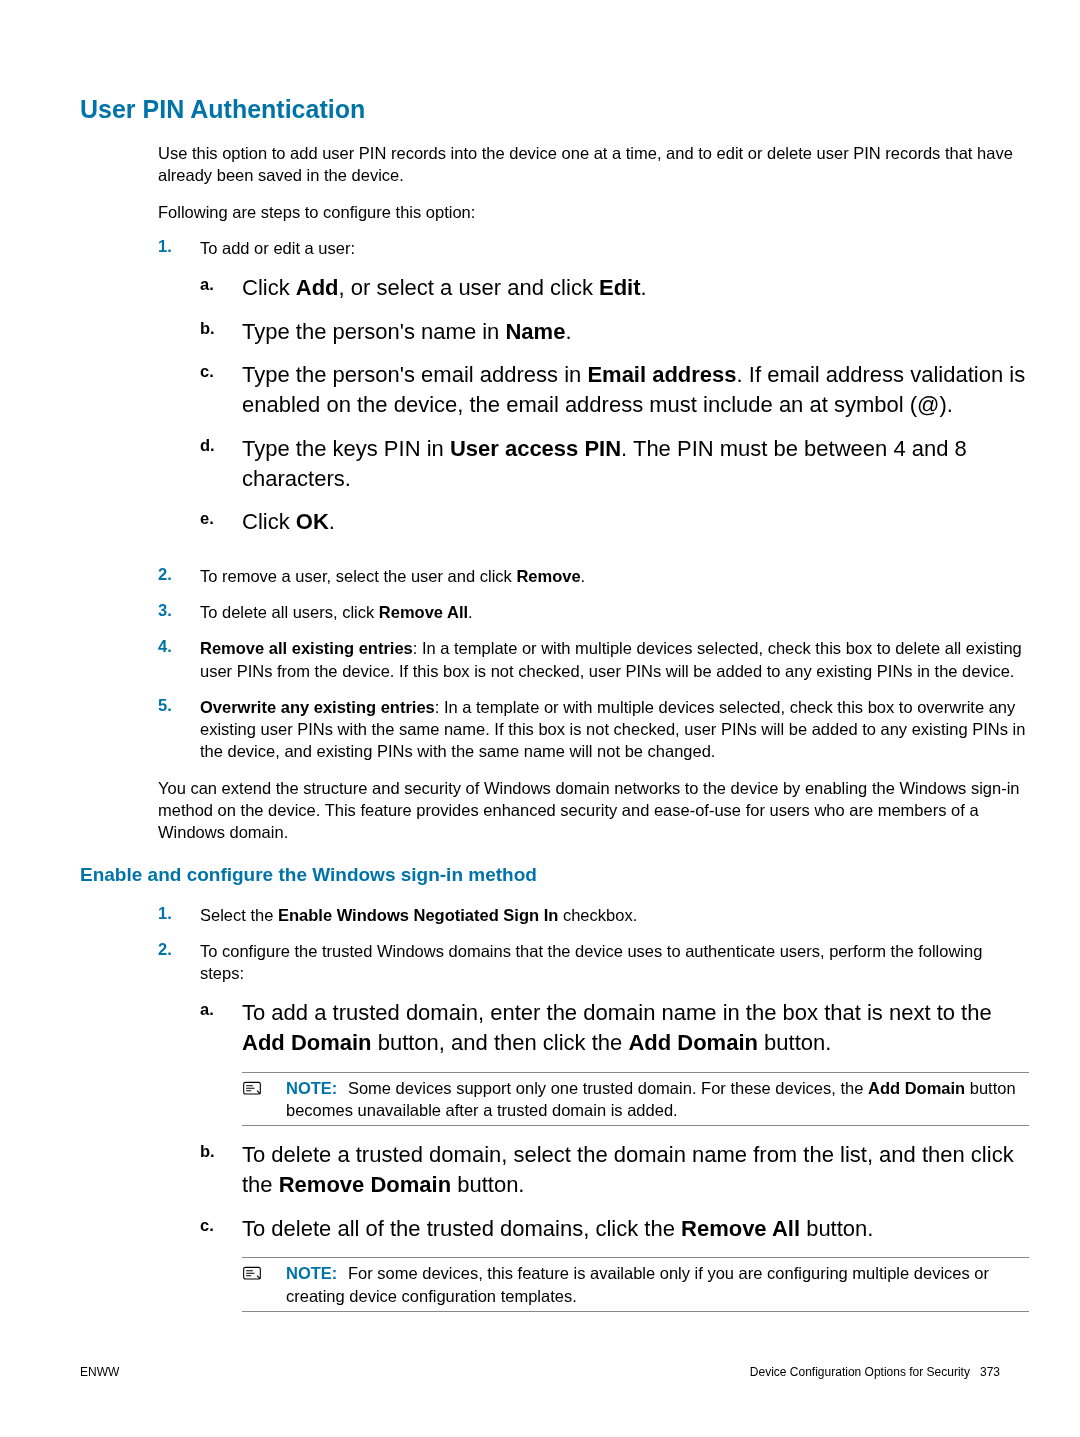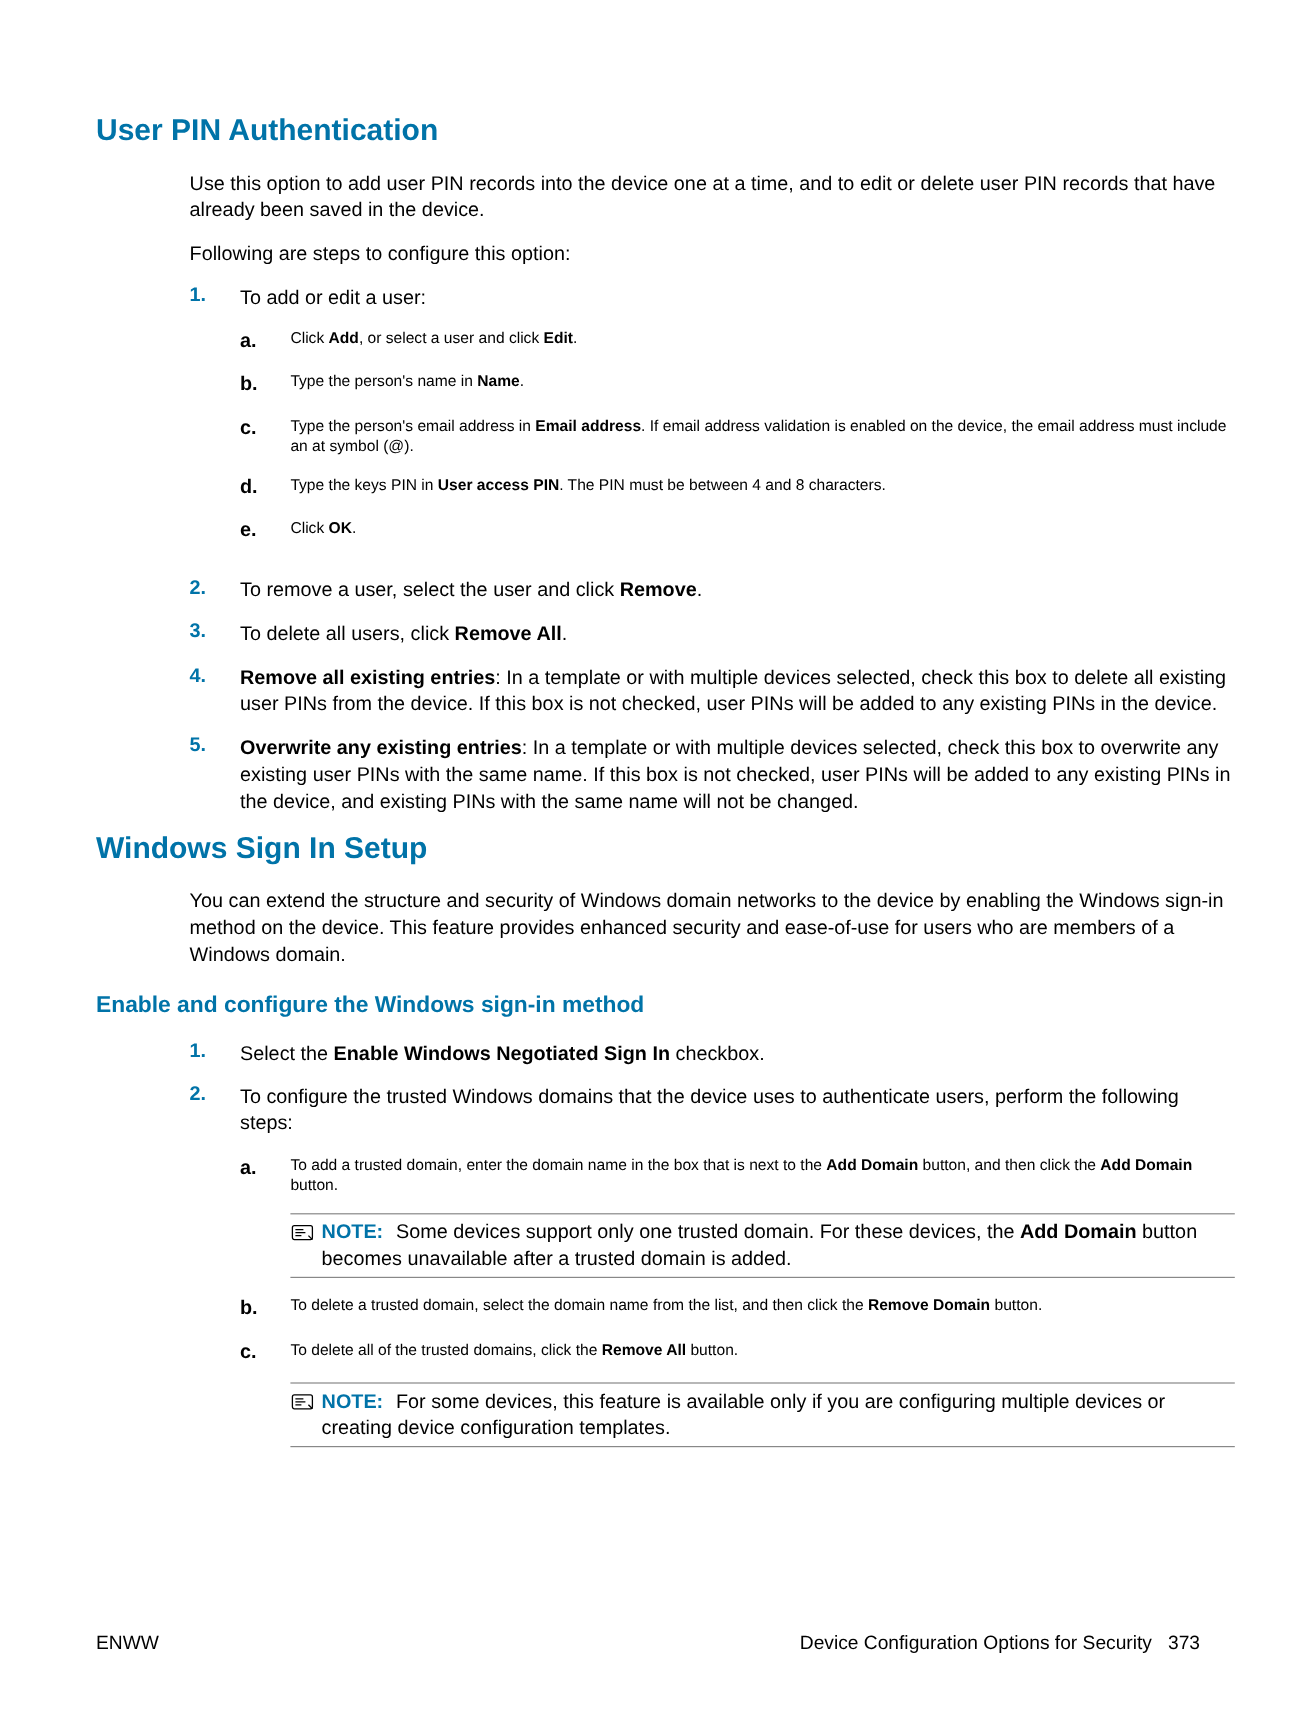--- a/index.html
+++ b/index.html
@@ -63,59 +63,60 @@
     margin-bottom: 14px;
   }
   ol.alphalist > li > .marker {
     font-weight: bold;
     width: 42px;
     flex-shrink: 0;
     font-size: 16.5px;
   }
   ol.alphalist > li > .licontent {
     flex: 1;
-    font-size: 13px;
+    font-size: 22px;
     line-height: 1.35;
   }
   .bold { font-weight: bold; }
   .h3 {
     color: #0073a8;
     font-weight: bold;
     font-size: 19px;
     margin: 20px 0 18px 0;
   }
   .note-box {
     border-top: 1px solid #888;
     border-bottom: 1px solid #888;
     padding: 4px 0;
     margin: 6px 0 14px 0;
     display: flex;
     align-items: flex-start;
     font-size: 16.5px;
     line-height: 1.35;
+    gap: 18px;
   }
   .note-icon {
     width: 22px;
     flex-shrink: 0;
     margin-right: 4px;
     margin-top: 2px;
   }
   .note-label {
     color: #0073a8;
     font-weight: bold;
     margin-right: 6px;
   }
   .footer {
     position: absolute;
     bottom: 58px;
     left: 80px;
     right: 80px;
     display: flex;
     justify-content: space-between;
-    font-size: 16px;
+    font-size: 12px;
   }
 </style>
 </head>
 <body>
 
 <div class="page">
 
   <div class="h1">User PIN Authentication</div>
 
   <div class="body-indent-1">
@@ -186,21 +187,20 @@
 
       <li>
         <span class="marker">5.</span>
         <div class="licontent">
           <span class="bold">Overwrite any existing entries</span><span>: In a template or with multiple devices selected, check this box to overwrite any existing user PINs with the same name. If this box is not checked, user PINs will be added to any existing PINs in the device, and existing PINs with the same name will not be changed.</span>
         </div>
       </li>
     </ol>
   </div>
 
-  <div class="h1">Windows Sign In Setup</div>
 
   <div class="body-indent-1">
     <p>You can extend the structure and security of Windows domain networks to the device by enabling the Windows sign-in method on the device. This feature provides enhanced security and ease-of-use for users who are members of a Windows domain.</p>
   </div>
 
   <div class="h3">Enable and configure the Windows sign-in method</div>
 
   <div class="body-indent-1">
     <ol class="numlist">
 

